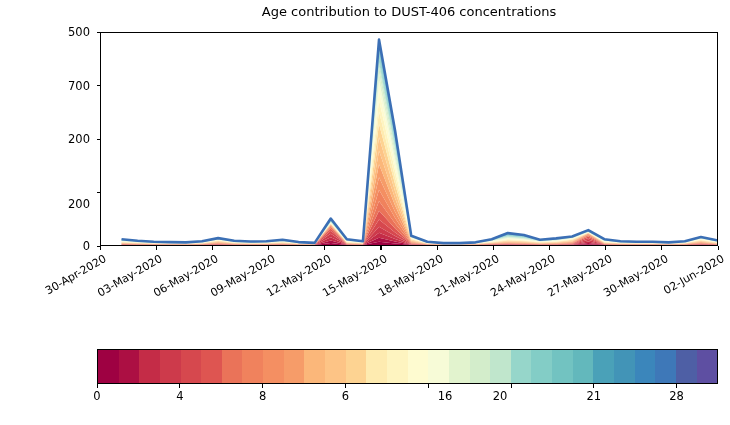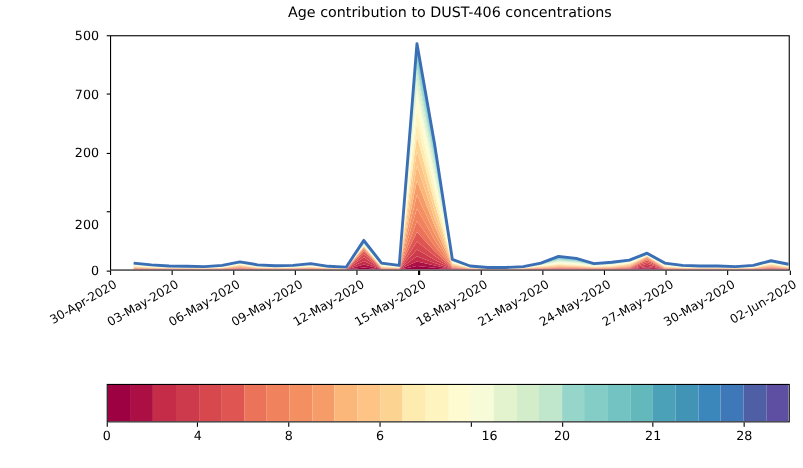--- a/index.html
+++ b/index.html
@@ -174,20 +174,20 @@
       <div class="cbtick-label" style="left: 97px;">0</div>
       <div class="cbtick-mark" style="left: 179.3px;"></div>
       <div class="cbtick-label" style="left: 179.8px;">4</div>
       <div class="cbtick-mark" style="left: 262.1px;"></div>
       <div class="cbtick-label" style="left: 262.6px;">8</div>
       <div class="cbtick-mark" style="left: 344.9px;"></div>
       <div class="cbtick-label" style="left: 345.4px;">6</div>
       <div class="cbtick-mark" style="left: 427.7px;"></div>
       <div class="cbtick-label" style="left: 405px; margin-left: 40px;">16</div>
       <div class="cbtick-mark" style="left: 510.5px;"></div>
-      <div class="cbtick-label" style="left: 511px;">20</div>
+      <div class="cbtick-label" style="left: 500px;">20</div>
       <div class="cbtick-mark" style="left: 593.3px;"></div>
       <div class="cbtick-label" style="left: 593.8px;">21</div>
       <div class="cbtick-mark" style="left: 676.1px;"></div>
       <div class="cbtick-label" style="left: 676.6px;">28</div>
     </div>
 
 </div>
 
 </body></html>

